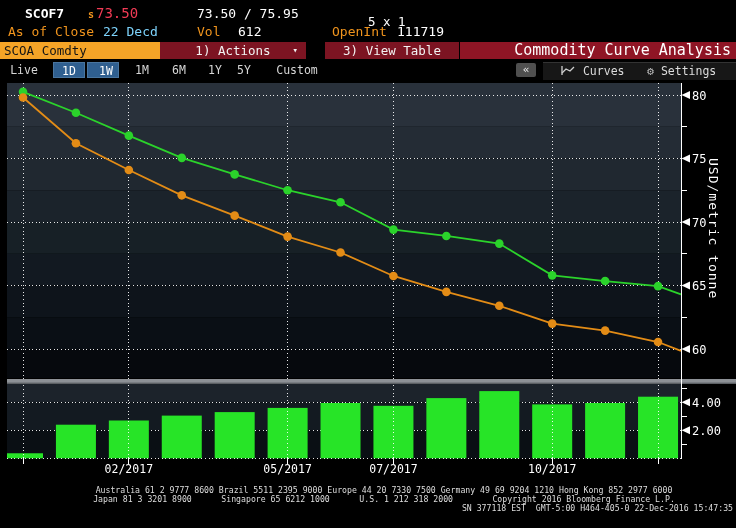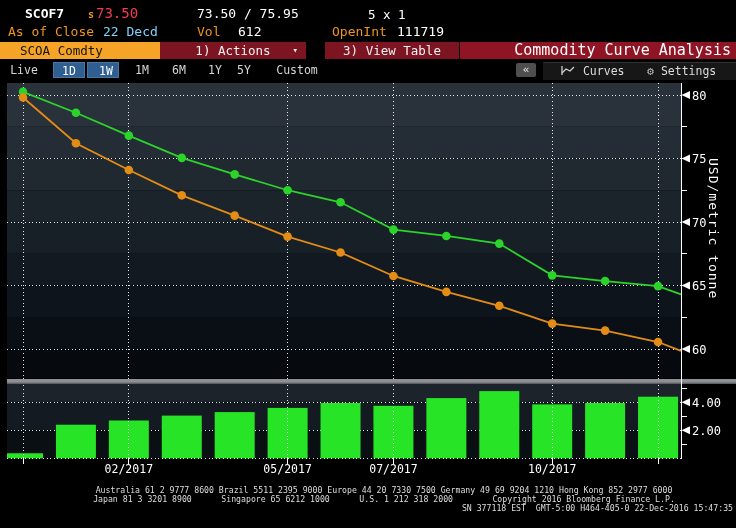--- a/index.html
+++ b/index.html
@@ -8,21 +8,21 @@
   .abs{position:absolute;}
   
   .hdr{font-size:13px;white-space:pre;}
   .hdr-b{font-weight:bold;}
   .amber{color:#f0941d;}
   .gray{color:#7dd3fc;}
   .red-px{color:#f23b55;font-weight:normal;font-size:14px;}
   .sess{color:#f0941d;font-size:10px;font-weight:bold;}
   
   .tbar{top:42px;height:17px;font-size:12.5px;line-height:17px;}
-  .scoa{left:0;width:180px;background:#f5a427;color:#141414;padding-left:20px;box-sizing:border-box;}
+  .scoa{left:0;width:180px;background:#f5a427;color:#141414;padding-left:4px;box-sizing:border-box;}
   .btn-red{background:#7c1422;color:#f3f3f3;text-align:center;}
   .title-red{background:#8f1525;color:#fff;text-align:right;padding-right:5px;box-sizing:border-box;font-size:15px;}
   
   .tabrow{top:61px;height:18px;width:736px;background:#000;}
   .ptab{position:absolute;top:1px;height:16px;line-height:16px;text-align:center;
         font-size:11.5px;color:#d6d6d6;cursor:default;}
   .ptab.sel{background:#2f5f90;color:#fff;border:1px solid #49759f;box-sizing:border-box;}
   .chev{top:63px;left:516px;width:20px;height:14px;background:#4f4f4f;border-radius:2px;
         color:#eee;font-size:11px;line-height:14px;text-align:center;}
   .rpanel{top:62px;left:543px;width:193px;height:17px;background:#171717;border-top:1px solid #333;
@@ -41,21 +41,21 @@
 </style>
 </head>
 <body>
 
 <div class="screen">
 
   <span class="abs hdr hdr-b" style="left:25px;top:6px;">SCOF7</span>
   <span class="abs sess" style="left:88px;top:9px;">s</span>
   <span class="abs red-px" style="left:96px;top:5px;">73.50</span>
   <span class="abs hdr" style="left:197px;top:6px;">73.50 / 75.95</span>
-  <span class="abs hdr" style="left:368px;top:7px;font-size:12.5px;">5 x 1</span>
+  <span class="abs hdr" style="left:368px;top:14px;font-size:12.5px;">5 x 1</span>
 
   <span class="abs hdr amber" style="left:8px;top:24px;">As of Close</span>
   <span class="abs hdr gray" style="left:103px;top:24px;">22 Decd</span>
   <span class="abs hdr amber" style="left:197px;top:24px;">Vol</span>
   <span class="abs hdr" style="left:238px;top:24px;">612</span>
   <span class="abs hdr amber" style="left:332px;top:24px;">OpenInt</span>
   <span class="abs hdr" style="left:397px;top:24px;">111719</span>
 
   <div class="abs tbar scoa">SCOA Comdty</div>
   <div class="abs tbar btn-red" style="left:160px;width:146px;">

